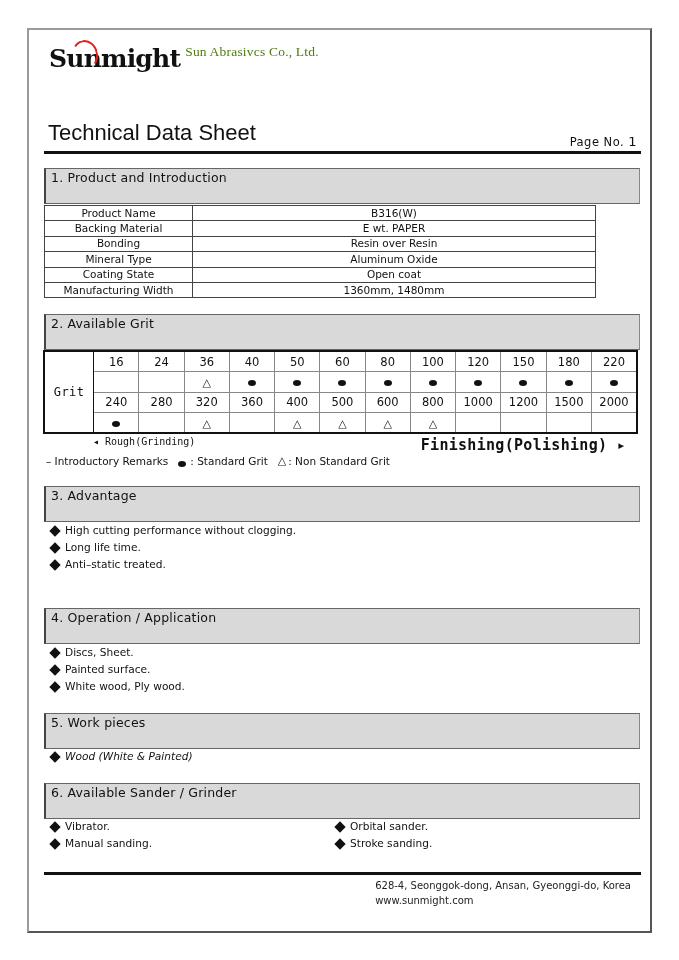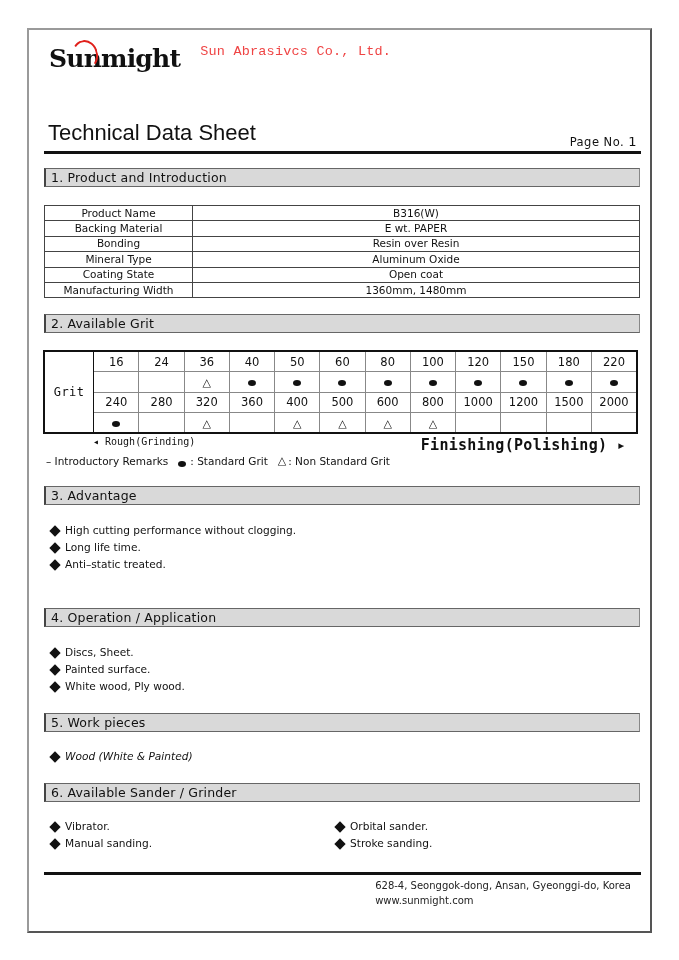--- a/index.html
+++ b/index.html
@@ -9,37 +9,37 @@
       position: absolute; left: 27px; top: 28px; width: 625px; height: 905px;
       border: 2px solid #9a9a9a; border-right-color: #555; border-bottom-color: #555;
       background: #fff;
     }
     .abs { position: absolute; }
 
     
     .logo { left: 20px; top: 14px; height: 32px; display: flex; align-items: flex-start; }
     .logo-brand { font-family: "DejaVu Serif", serif; font-weight: bold; font-size: 25px; letter-spacing: -0.8px; color: #111; position: relative; }
     .logo-arc { position: absolute; left: 23px; top: -4px; width: 26px; height: 30px; border: 2.5px solid #e0201b; border-radius: 50%; border-left-color: transparent; border-bottom-color: transparent; transform: rotate(-10deg); }
-    .logo-company { font-family: Liberation Mono, monospace; font-size: 13.5px; color: #ef4444; margin-left: 20px; letter-spacing: 0.2px; }
+    .logo-company { font-family: Liberation Serif, serif; font-size: 13.5px; color: #4d7c0f; margin-left: 5px; letter-spacing: 0.2px; }
 
     
     .title { left: 19px; top: 90px; font-family: "Liberation Sans", sans-serif; font-size: 22px; color: #111; }
     .page-no { right: 13px; top: 104px; font-size: 11.5px; color: #111; letter-spacing: 0.5px; }
     .page-no .num { font-size: 13px; margin-left: 4px; }
     .title-rule { left: 15px; top: 121px; width: 597px; height: 3px; background: #111; }
 
     
     .sec {
-      left: 15px; width: 596px; height: 19px; background: #d9d9d9;
+      left: 15px; width: 596px; height: 36px; background: #d9d9d9;
       border: 1px solid #666; border-left: 2px solid #444; border-right: 1px solid #888;
       font-size: 12.5px; padding-left: 5px; line-height: 17px; color: #111; letter-spacing: 0.2px;
     }
 
     
-    .ptable { left: 15px; top: 175px; width: 596px; border-collapse: collapse; font-size: 10.5px; }
+    .ptable { left: 15px; top: 175px; width: 552px; border-collapse: collapse; font-size: 10.5px; }
     .ptable td { border: 1px solid #444; height: 15.4px; text-align: center; line-height: 13px; padding: 0; }
     .ptable td.k { width: 148px; }
 
     
     .gtable { left: 14px; top: 320px; width: 595px; border-collapse: collapse; border: 2.5px solid #111; font-size: 11.5px; }
     .gtable td { border: 1px solid #888; text-align: center; height: 20.5px; padding: 0; width: 45.6px; }
     .gtable td.grit-label { width: 50px; font-family: "DejaVu Sans Mono", monospace; font-size: 12px; border-right: 1.5px solid #111; letter-spacing: 0.5px; }
     .gtable tr.sep td { border-top: 1.5px solid #111; }
     .dot { display: inline-block; width: 8px; height: 6px; background: #111; border-radius: 50%; }
     .tri { font-size: 11px; }

